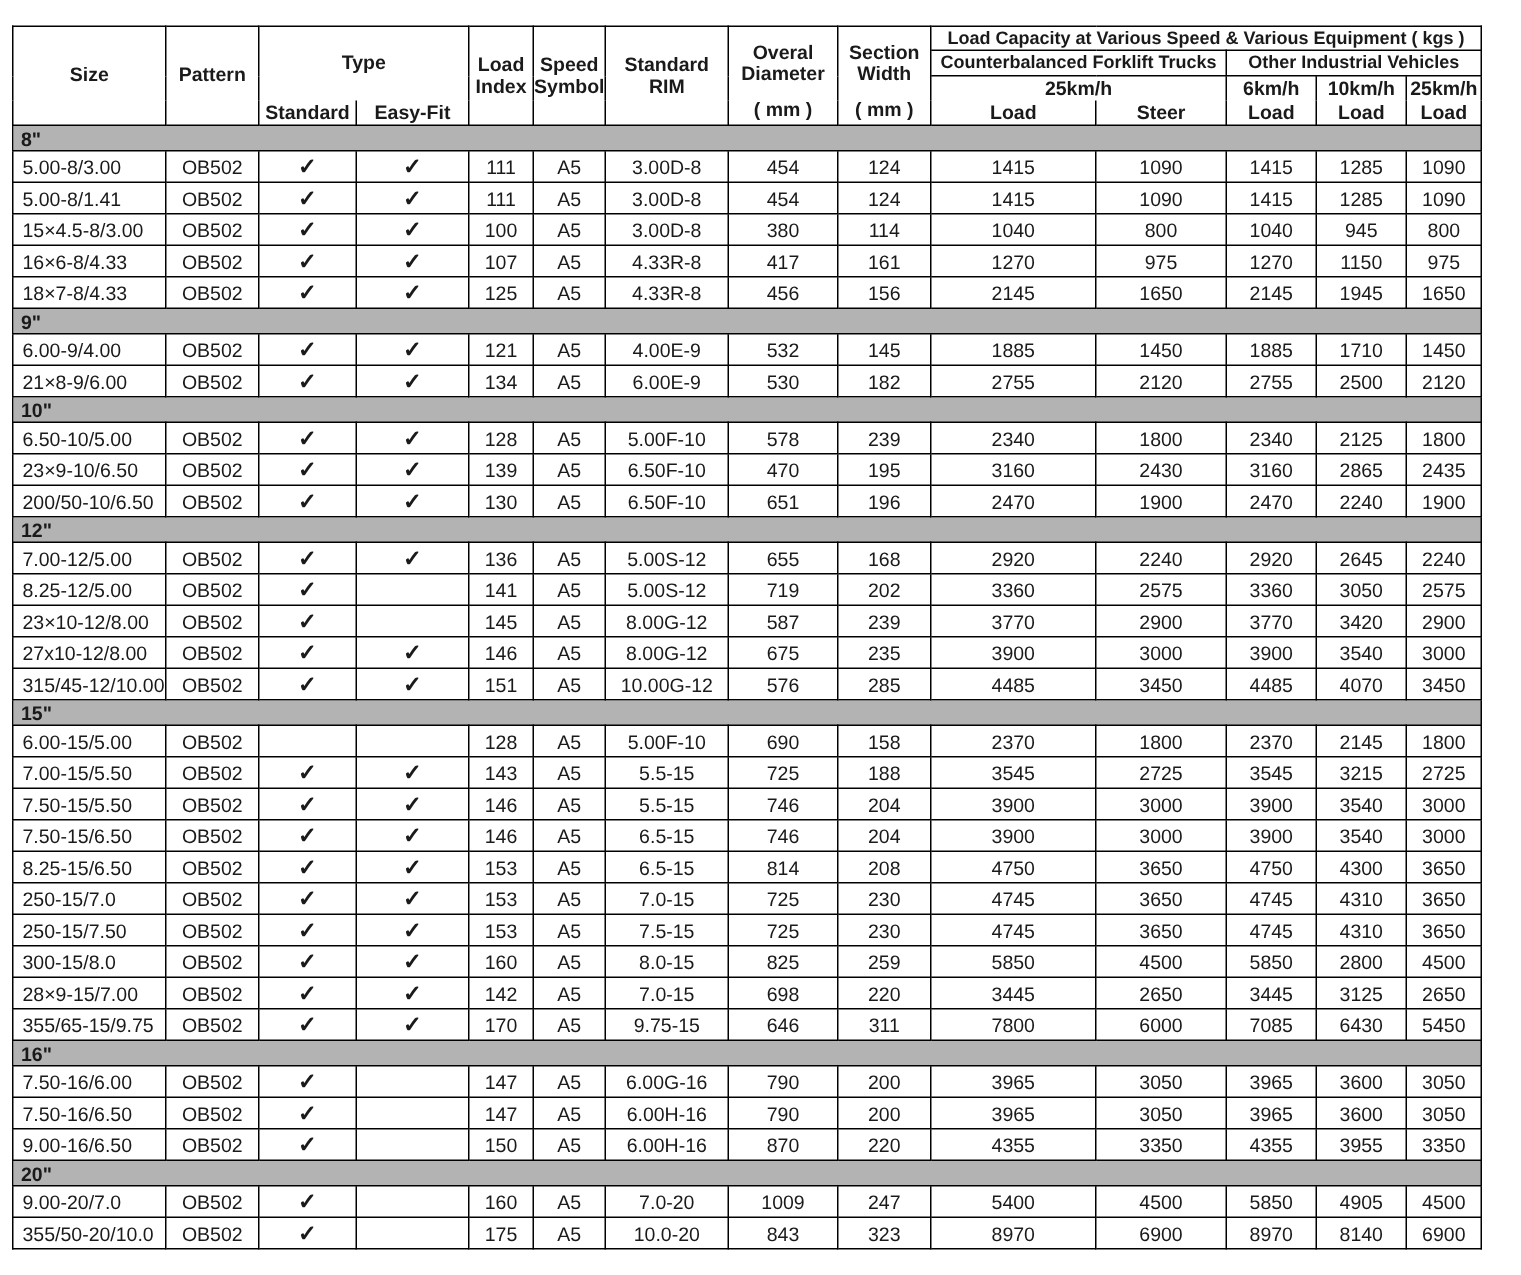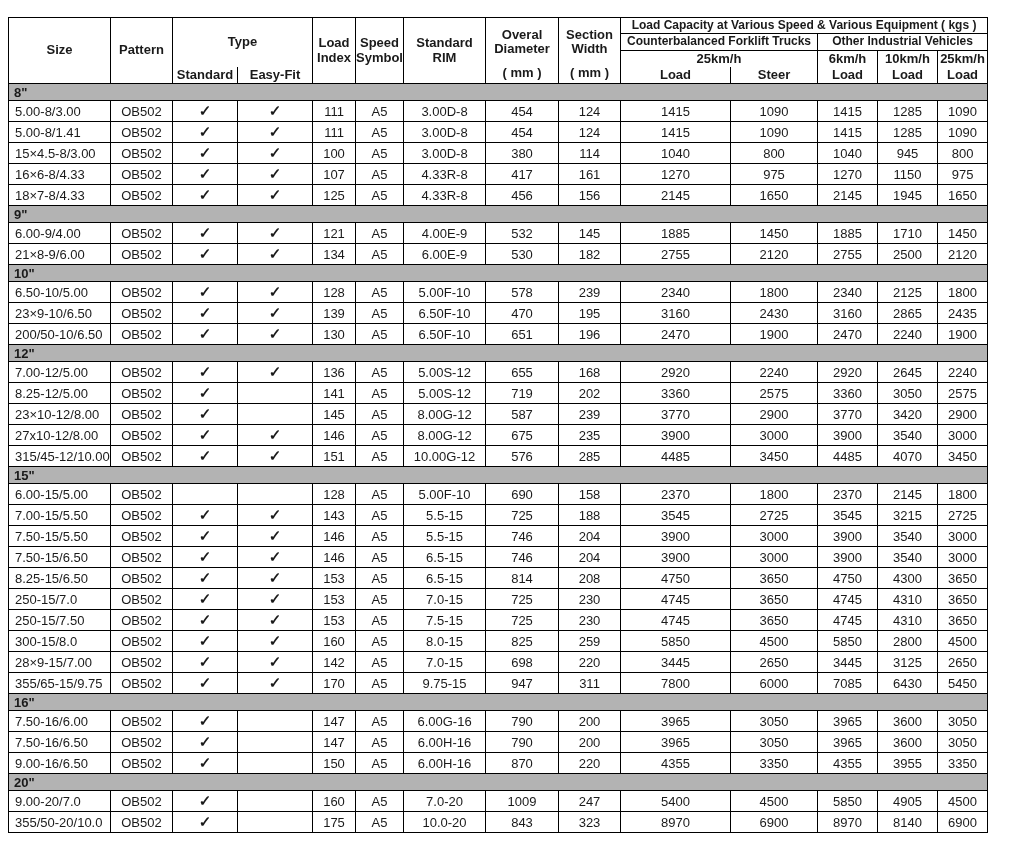--- a/index.html
+++ b/index.html
@@ -509,21 +509,21 @@
         <td>2650</td>
       </tr>
       <tr class="data-row">
         <td class="size-cell">355/65-15/9.75</td>
         <td>OB502</td>
         <td class="check">✓</td>
         <td class="check">✓</td>
         <td>170</td>
         <td>A5</td>
         <td>9.75-15</td>
-        <td>947</td>
+        <td>646</td>
         <td>311</td>
         <td>7800</td>
         <td>6000</td>
         <td>7085</td>
         <td>6430</td>
         <td>5450</td>
       </tr>
       <tr class="band">
         <td colspan="14">16"</td>
       </tr>

